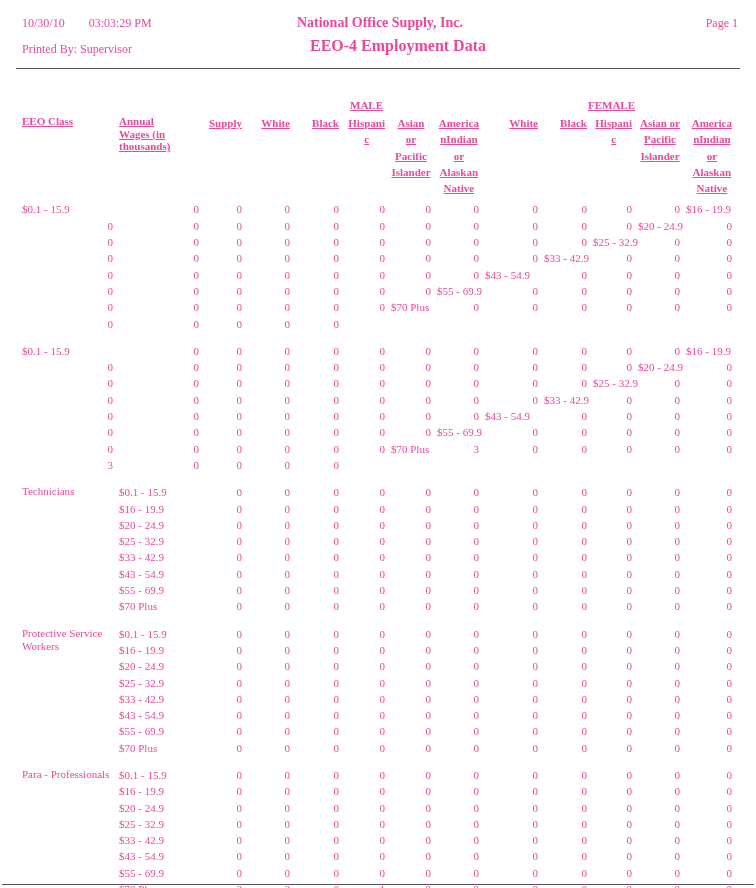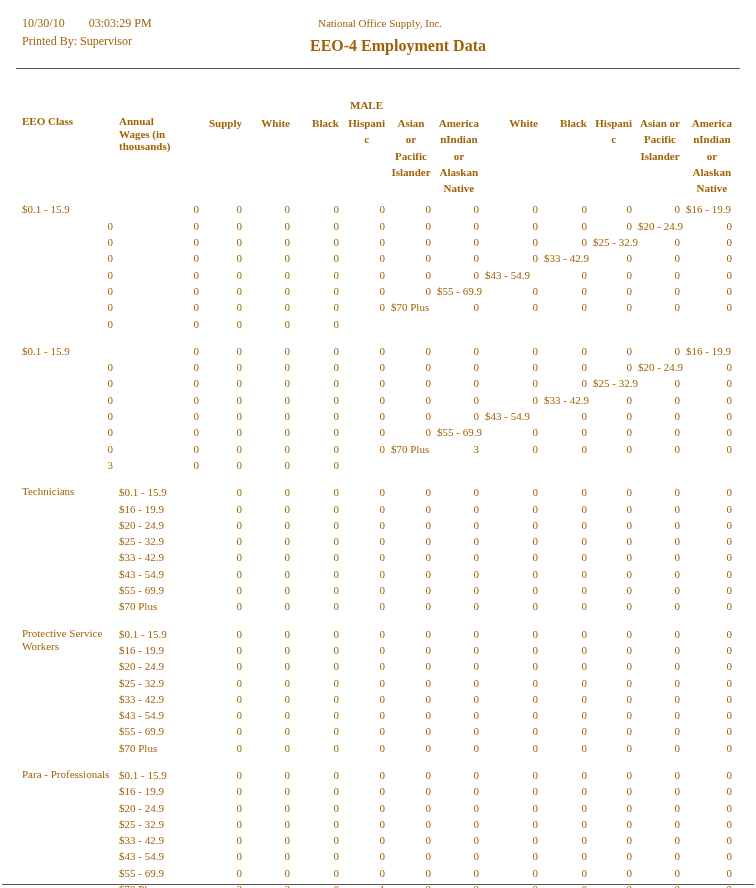--- a/index.html
+++ b/index.html
@@ -1,39 +1,39 @@
 <!DOCTYPE html>
 <html><head>
 <meta charset="utf-8">
 <style>
   * { margin: 0; padding: 0; box-sizing: border-box; }
   html, body { background: #ffffff; }
   .page {
     width: 756px;
     height: 888px;
     background: #ffffff;
-    color: #a16207;
+    color: #ec4899;
     font-family: "Liberation Serif", "DejaVu Serif", serif;
     position: relative;
     overflow: hidden;
   }
 
   
   .top-header {
     display: grid;
     grid-template-columns: 1fr auto 1fr;
     padding: 14px 18px 0 22px;
     align-items: start;
   }
   .hdr-left { font-size: 12px; }
   .hdr-left .line1 { line-height: 18px; }
   .hdr-left .time { margin-left: 24px; }
-  .hdr-left .line2 { line-height: 18px; margin-top: 0; }
+  .hdr-left .line2 { line-height: 18px; margin-top: 8px; }
   .hdr-center { text-align: center; }
-  .company { font-size: 11px; font-weight: normal; line-height: 18px; }
+  .company { font-size: 14px; font-weight: bold; line-height: 18px; }
   .report-title { font-size: 16px; font-weight: bold; line-height: 24px; margin-top: 2px; margin-left: 36px; }
   .hdr-right { text-align: right; font-size: 12px; line-height: 18px; }
 
   .rule { border-top: 1px solid #55565a; margin: 10px 16px 0 16px; }
   .bottom-rule { position: absolute; left: 2px; right: 2px; bottom: 3px; border-top: 1px solid #55565a; }
 
   
   .grid {
     display: grid;
     grid-template-columns: 97px 86px 43px 48px 49px 46px 46px 48px 59px 49px 45px 48px 52px;
@@ -42,21 +42,21 @@
 
   
   .thead { margin-top: 30px; }
   .thead-row1 { font-size: 11px; font-weight: bold; line-height: 13px; }
   .gm { grid-column: 4 / span 5; text-align: center; }
   .gf { grid-column: 9 / span 5; text-align: center; }
   .thead-row2 { margin-top: 3px; font-size: 11px; font-weight: bold; line-height: 12.5px; align-items: start; }
   .th.left { text-align: left; }
   .th.num { text-align: right; padding-right: 6px; }
   .th.num .pre { display: inline-block; text-align: center; }
-  .u { }
+  .u { text-decoration: underline; }
   .pre { white-space: pre-line; }
 
   
   .tbody { margin-top: 5px; }
   .group { grid-auto-rows: 16.3px; margin-bottom: 11px; font-size: 11px; }
   .cname { grid-column: 1; grid-row: 1 / span 8; line-height: 13.5px; padding-right: 6px; padding-top: 1px; }
   .wage { text-align: left; line-height: 16.3px; white-space: nowrap; }
   .num { text-align: right; padding-right: 6px; line-height: 16.3px; }
 </style>
 </head>
@@ -68,27 +68,29 @@
     <div class="hdr-left">
       <div class="line1">
         <span>10/30/10</span><span class="time">03:03:29 PM</span>
       </div>
       <div class="line2">Printed By: Supervisor</div>
     </div>
     <div class="hdr-center">
       <div class="company">National Office Supply, Inc.</div>
       <div class="report-title">EEO-4 Employment Data</div>
     </div>
+    <div class="hdr-right">Page 1</div>
   </div>
 
   <div class="rule"></div>
 
   <div class="thead">
     <div class="thead-row1 grid">
       <div class="gm"><span class="u">MALE</span></div>
+      <div class="gf"><span class="u">FEMALE</span></div>
     </div>
     <div class="thead-row2 grid" id="thead-row2">
       <div class="th left"><span class="u">EEO Class</span></div>
       <div class="th left"><span class="u pre">Annual
 Wages (in
 thousands)</span></div>
       <div class="th num"><span class="u">Supply</span></div>
 
     <div class="th num"><span class="u pre">White</span></div>
         <div class="th num"><span class="u pre">Black</span></div>

